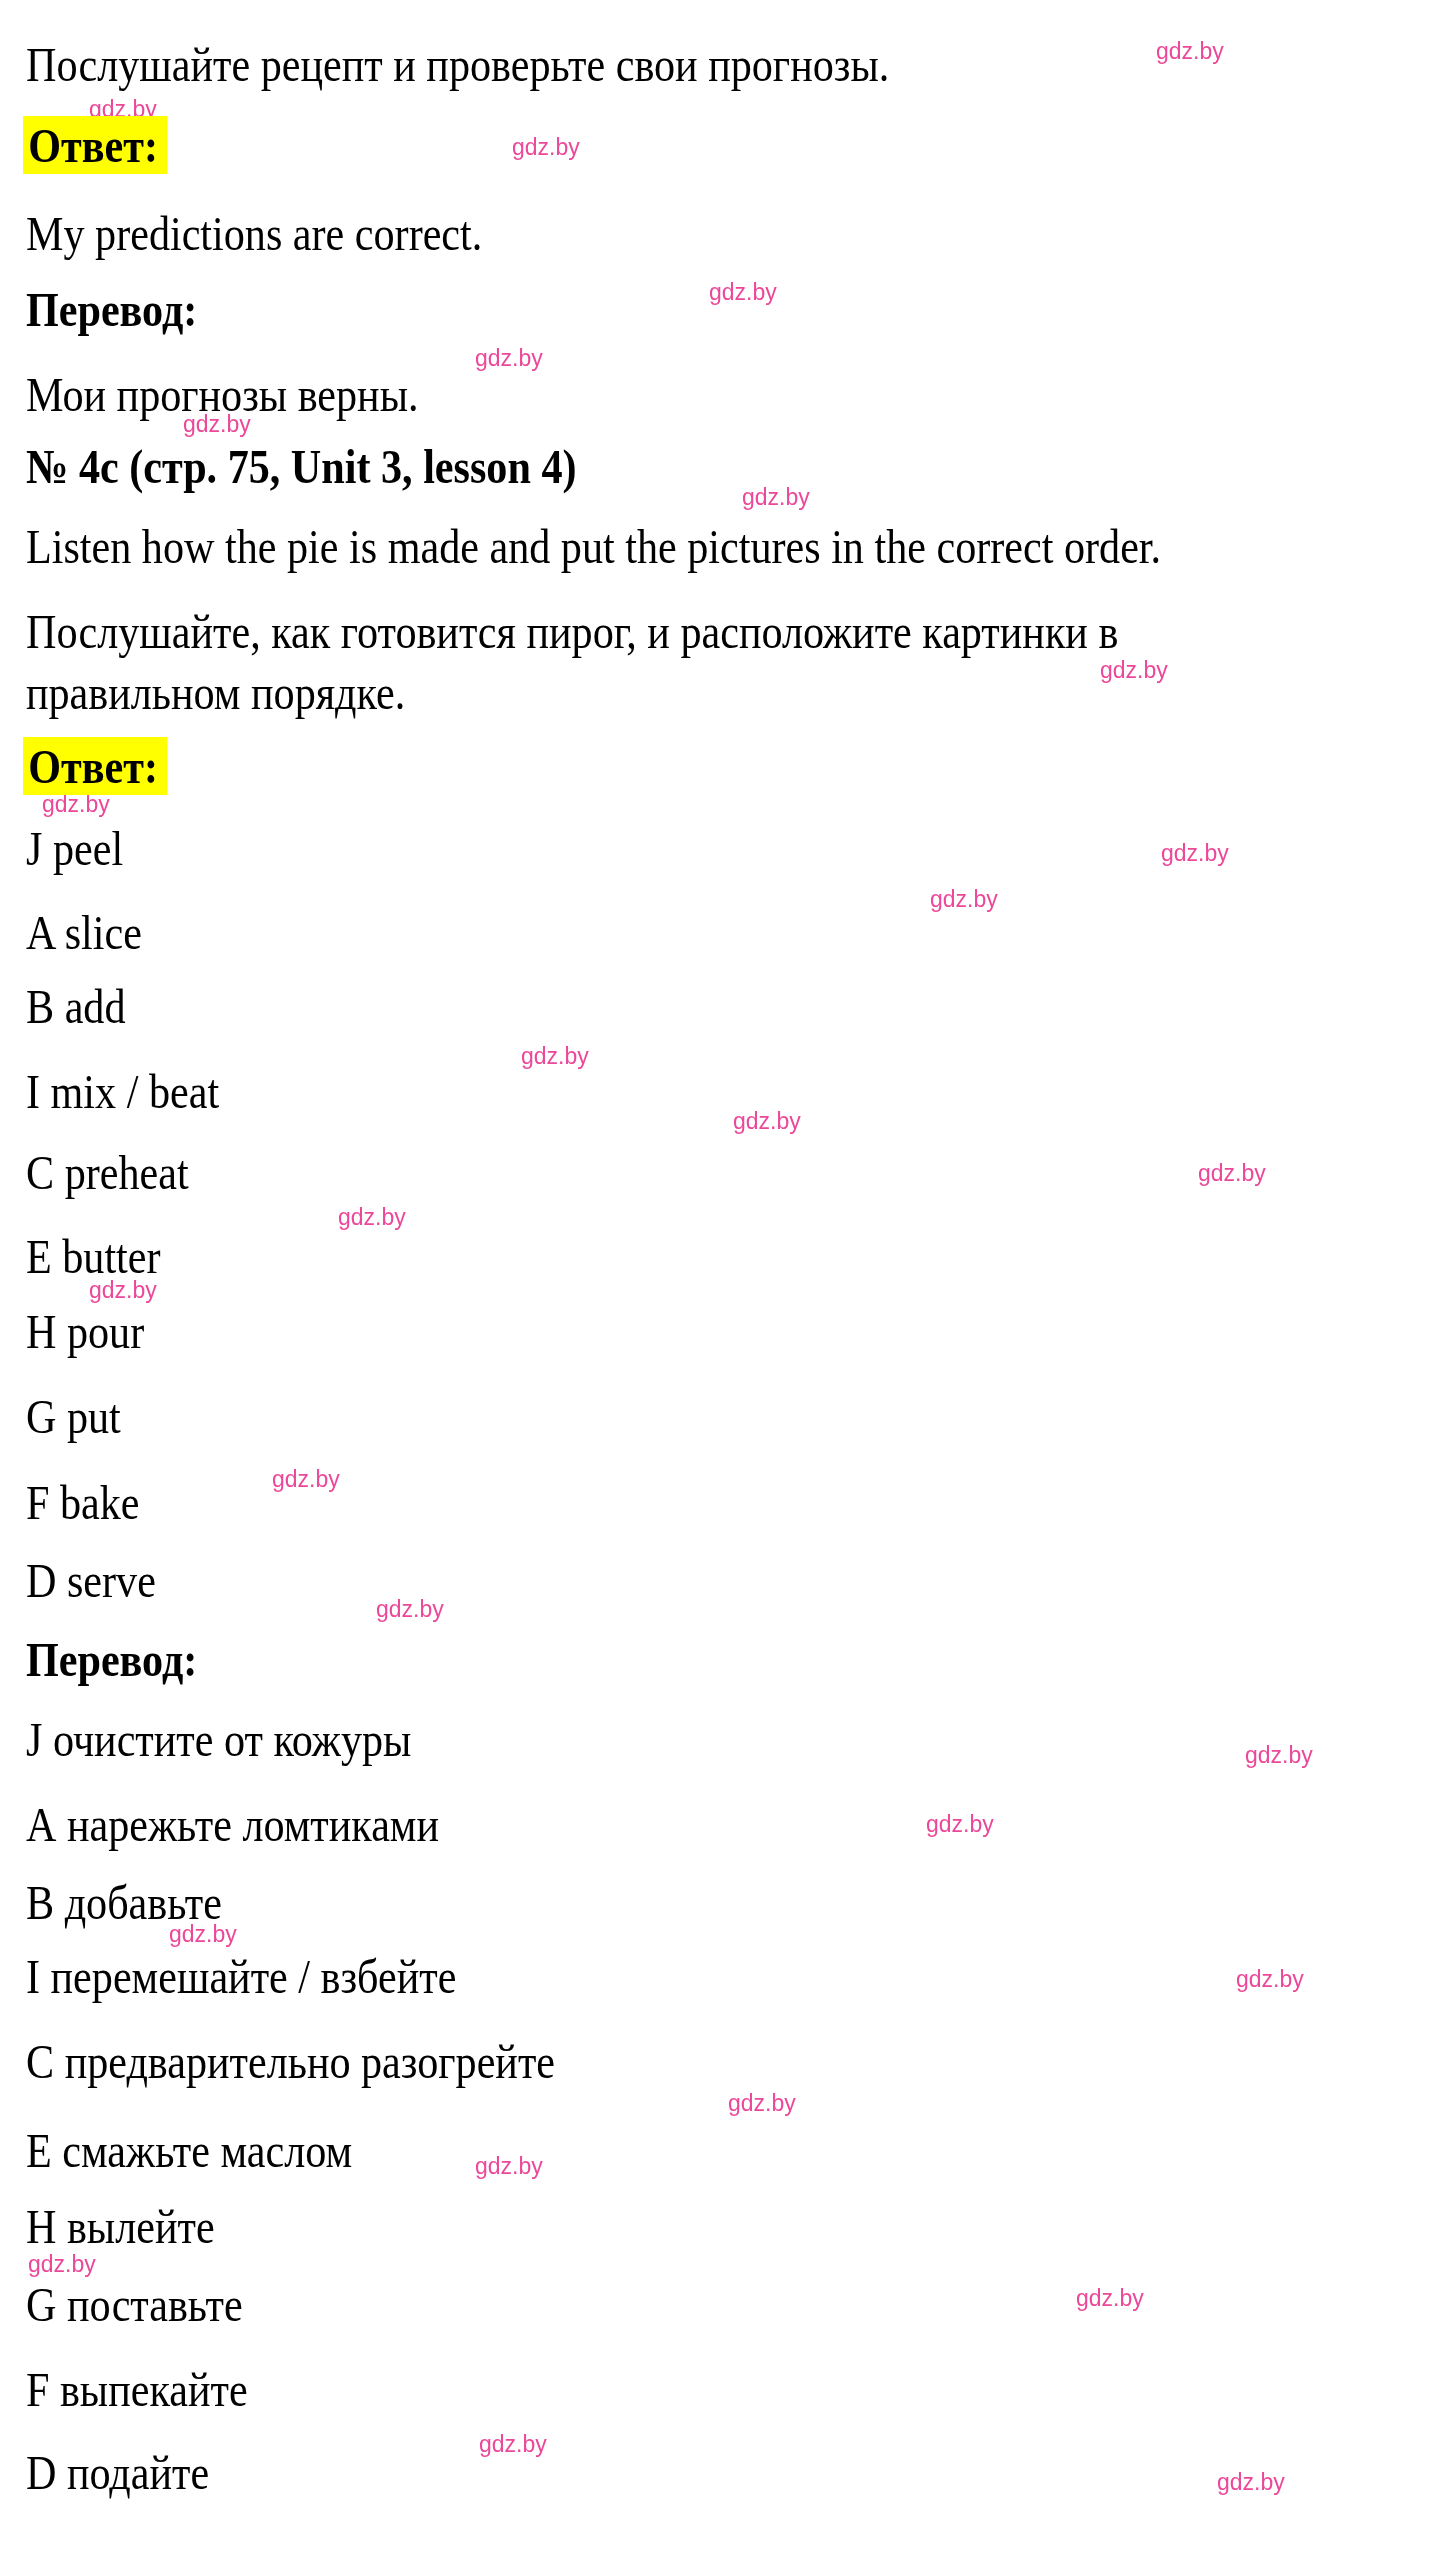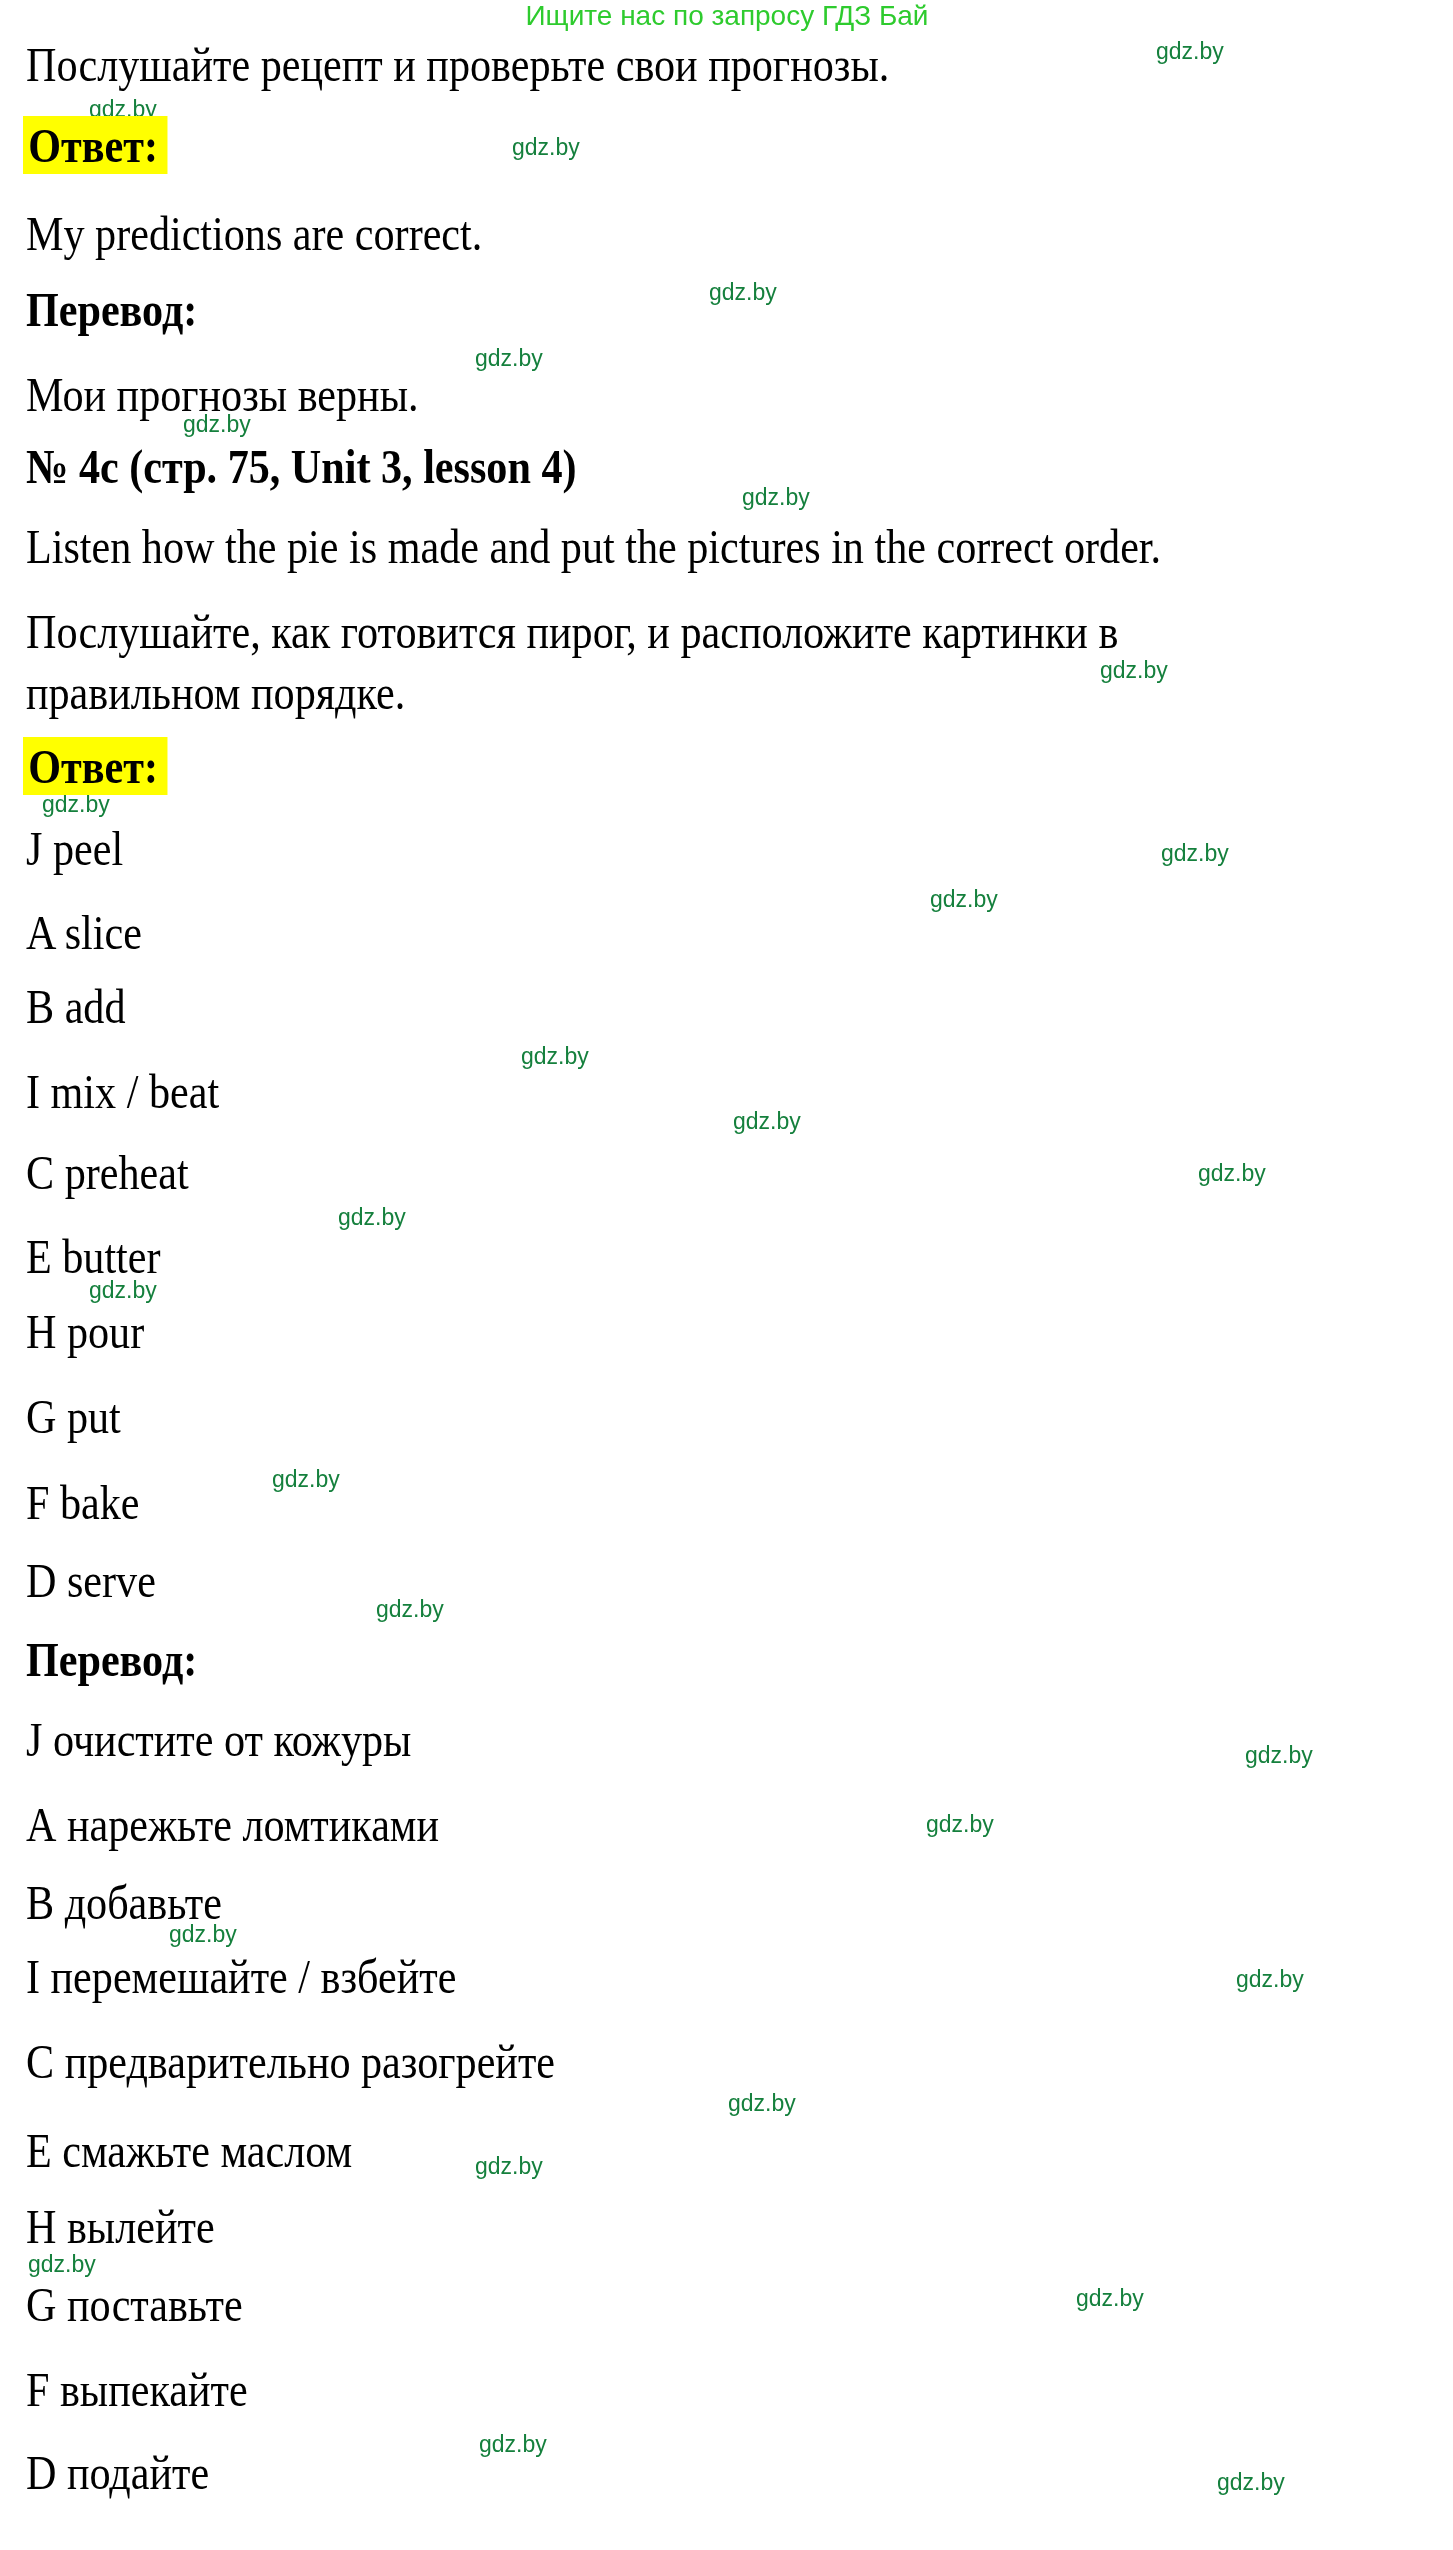--- a/index.html
+++ b/index.html
@@ -27,21 +27,21 @@
   .bold { font-weight: 700; }
   .hl {
     background: #ffff00;
     padding: 1.5px 10.7px 1.5px 6.1px;
   }
   .wm {
     position: absolute;
     font-family: "Liberation Sans", sans-serif;
     font-size: 23px;
     line-height: 1;
-    color: #15803d;
+    color: #ec4899;
     white-space: nowrap;
   }
   .promo {
     position: absolute;
     top: 1.5px;
     left: 0;
     width: 100%;
     text-align: center;
     font-family: "Liberation Sans", sans-serif;
     font-size: 28px;
@@ -60,21 +60,20 @@
     line-height: 1;
     color: #4f2394;
     white-space: nowrap;
   }
 </style>
 </head>
 <body>
 
 <div class="page">
 
-  <div class="promo">Ищите нас по запросу ГДЗ Бай</div>
 
   <span class="wm" style="left:1156px; top:40px;">gdz.by</span>
   <span class="wm" style="left:89px;  top:98px;">gdz.by</span>
   <span class="wm" style="left:512px;  top:136px;">gdz.by</span>
   <span class="wm" style="left:709px;  top:281px;">gdz.by</span>
   <span class="wm" style="left:475px;  top:347px;">gdz.by</span>
   <span class="wm" style="left:183px;  top:413px;">gdz.by</span>
   <span class="wm" style="left:742px;  top:486px;">gdz.by</span>
   <span class="wm" style="left:1100px; top:659px;">gdz.by</span>
   <span class="wm" style="left:42px;   top:793px;">gdz.by</span>

